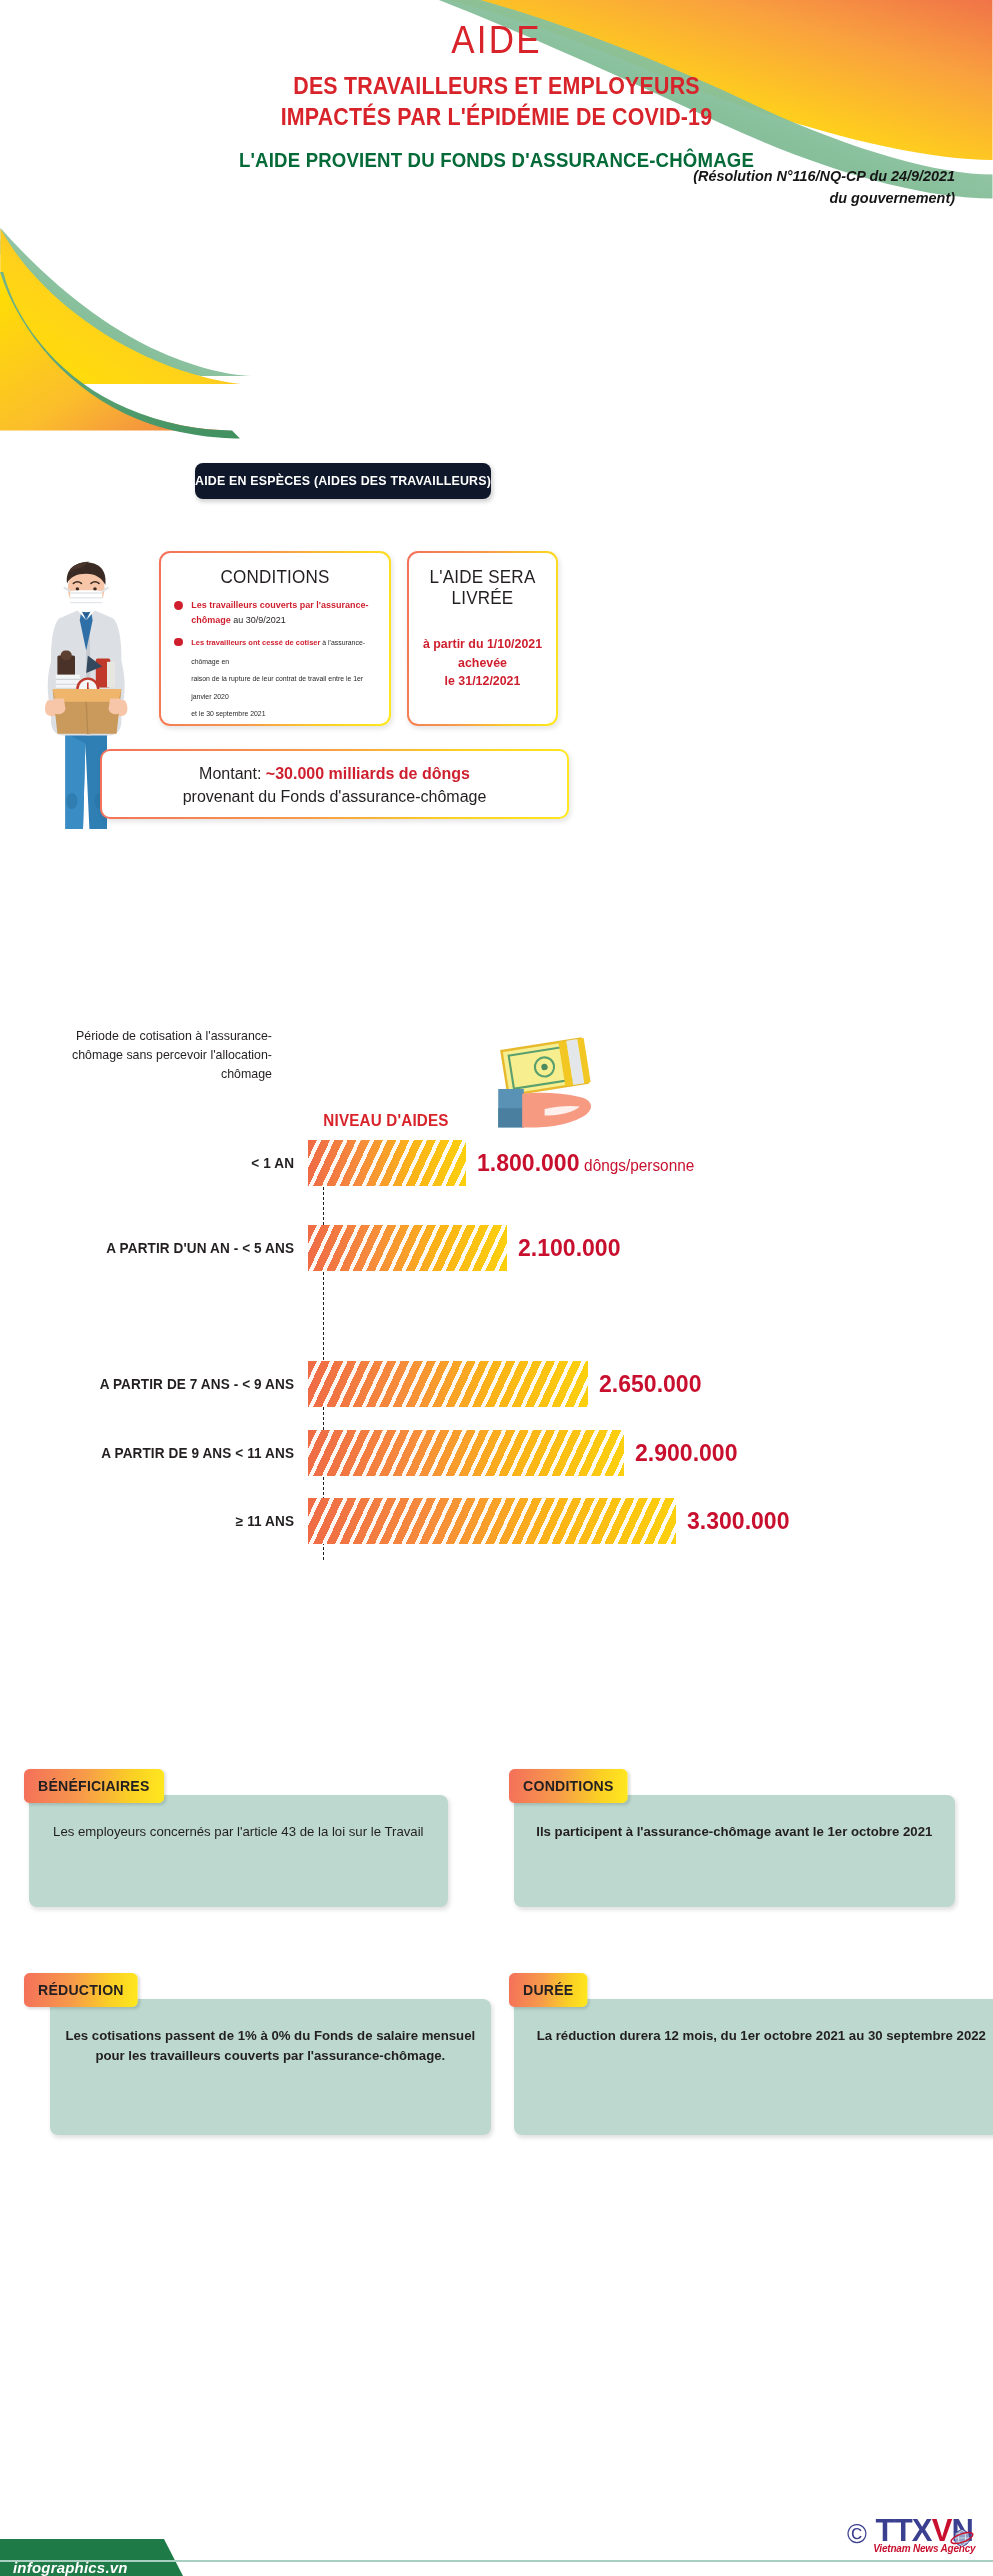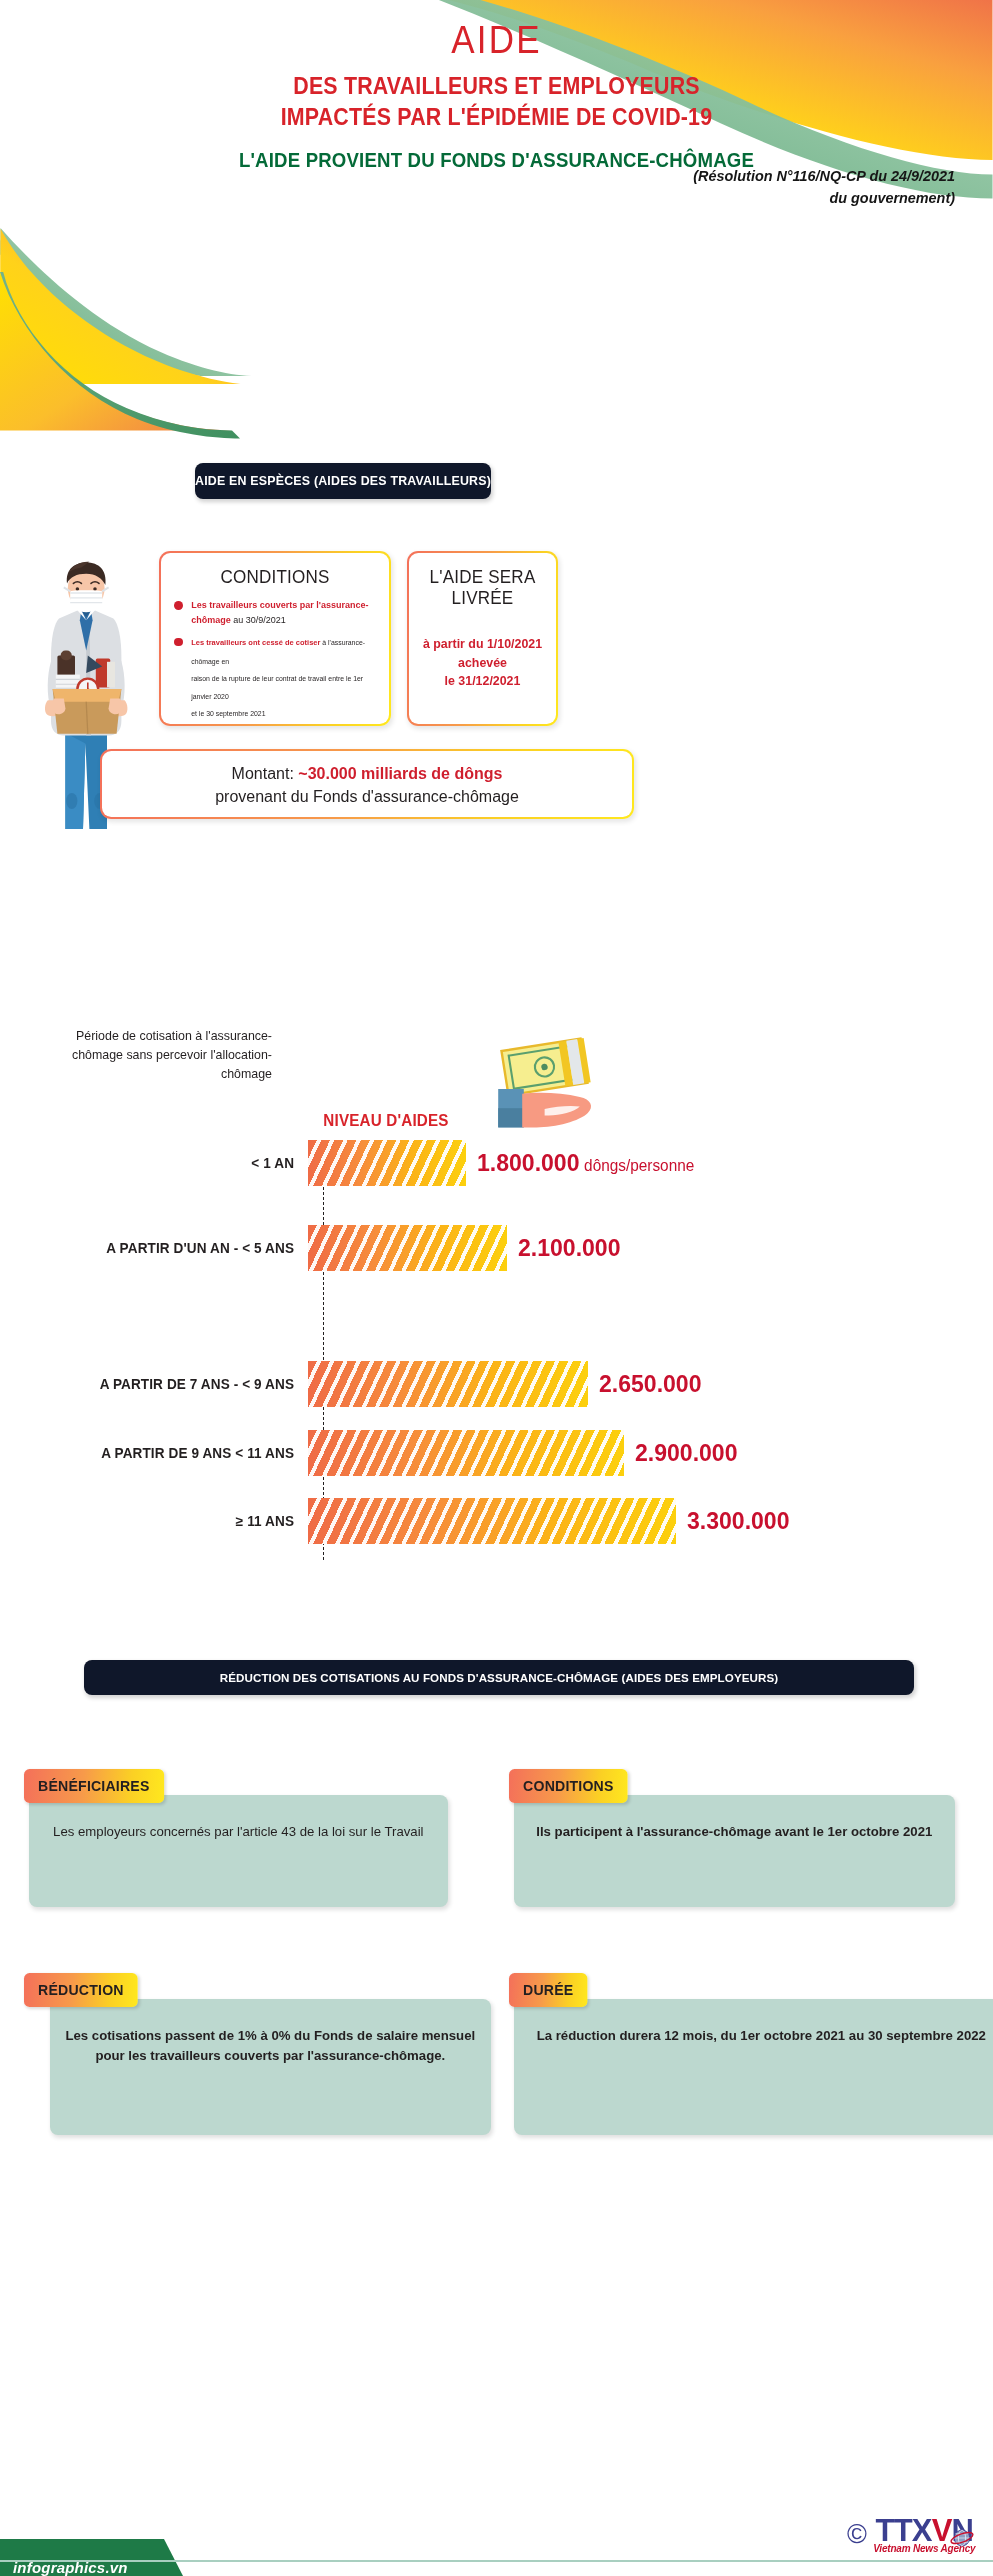--- a/index.html
+++ b/index.html
@@ -108,21 +108,21 @@
     position: absolute;
     border-radius: 11.2px;
     background:
       linear-gradient(#ffffff,#ffffff) padding-box,
       linear-gradient(100deg, #f4705a 0%, #f79a4a 45%, #fbd024 75%, #ffe81e 100%) border-box;
     border: 2.4px solid transparent;
     box-shadow: 1.6px 2.4px 4.8px rgba(0,0,0,0.10);
   }
   #card-conditions { left: 159px; top: 551px; width: 232px; height: 175px; }
   #card-delivery   { left: 407px; top: 551px; width: 151px; height: 175px; }
-  #card-amount     { left: 100px; top: 749px; width: 534px; height: 70px; }
+  #card-amount     { left: 100px; top: 749px; width: 469px; height: 70px; border-radius: 10px; }
 
   .card-head {
     text-align: center;
     font-size: 17.6px;
     color: #231f20;
     letter-spacing: 0.2px;
     margin-top: 13.6px;
     transform: scaleX(0.97);
   }
   .bullets { margin: 10.4px 9.6px 0 11.2px; }
@@ -574,21 +574,20 @@
       </g>
 
       <rect x="14" y="70" width="32" height="48" fill="#5a92b6"></rect>
       <rect x="14" y="94" width="32" height="24" fill="#4a7f9f"></rect>
 
       <path d="M44,76 C62,74 92,74 116,80 C130,83 134,92 126,100 C116,110 86,118 62,118 L44,118 Z" fill="#f79a82"></path>
       <path d="M72,95 C86,92 104,90 116,92 C108,100 88,104 72,103 Z" fill="#ffffff" opacity="0.85"></path>
     </svg>
   </div>
 
-  <div class="green-banner" id="banner-employers">RÉDUCTION DES COTISATIONS AU FONDS D'ASSURANCE-CHÔMAGE (AIDES DES EMPLOYEURS)</div>
 
   <div class="emp-card" id="emp-beneficiaires">
     <div class="emp-body">
       <div class="emp-text">Les employeurs concernés par l'article 43 de la loi sur le Travail</div>
     </div>
     <div class="emp-tab">BÉNÉFICIAIRES</div>
   </div>
 
   <div class="emp-card" id="emp-conditions">
     <div class="emp-body">

